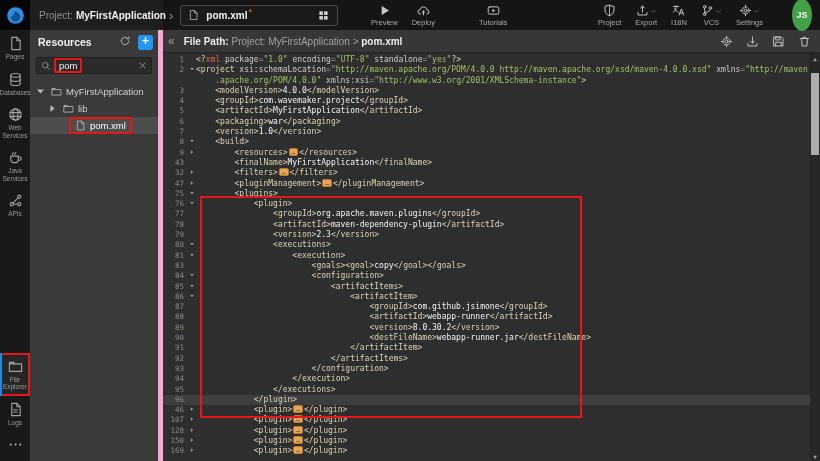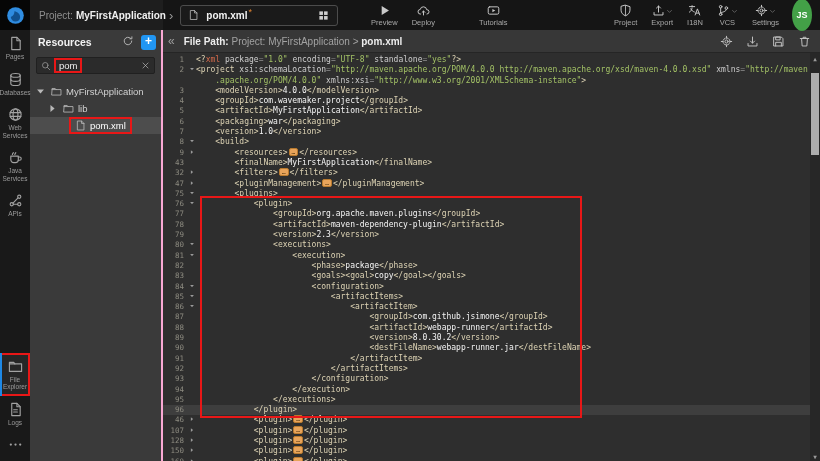--- a/index.html
+++ b/index.html
@@ -33,36 +33,36 @@
   .doc-tab .tab-grid svg{width:11px;height:11px;color:#cfcfcf;}
   .tb-actions{display:flex;align-items:center;height:30px;}
   .tb-action{display:flex;flex-direction:column;align-items:center;justify-content:center;
     height:46px;padding:2px 7px 1px;cursor:pointer;}
   .tb-action .ic-row{display:flex;align-items:flex-start;height:13px;}
   .tb-action .ic-row .icon svg{width:13px;height:13px;color:#c9c9c9;display:block;}
   .tb-action .ic-row .chev svg{width:7px;height:7px;color:#9a9a9a;margin:4px 0 0 1px;}
   .tb-label{color:#a9a9a9;font-size:7.5px;margin-top:1px;white-space:nowrap;}
   .spacer{flex:1;}
   .avatar{width:20px;height:32px;border-radius:50%;background:#43a047;color:#fff;font-size:9px;
-    font-weight:bold;display:flex;align-items:center;justify-content:center;margin:0 8px 0 6px;flex:0 0 auto;}
+    font-weight:bold;display:flex;align-items:center;justify-content:center;margin:0 8px 0 22px;flex:0 0 auto;}
 
   
   .activitybar{position:absolute;left:0;top:30px;width:30px;height:431px;background:var(--activebar);
     display:flex;flex-direction:column;z-index:20;}
   .ab-item{display:flex;flex-direction:column;align-items:center;padding:6px 0 5px;cursor:pointer;position:relative;}
   .ab-item .icon svg{width:15px;height:15px;color:#a2a2a2;display:block;}
   .ab-item .ab-label{color:#9b9b9b;font-size:6.5px;text-align:center;line-height:7.5px;margin-top:2px;}
   .ab-item.active{background:#262626;}
   .ab-item.active::before{content:"";position:absolute;left:0;top:0;bottom:0;width:2px;background:#1e88e5;}
   .ab-item.annotated{outline:2px solid var(--red);outline-offset:-2px;}
   .ab-bottom{margin-top:auto;padding-bottom:4px;display:flex;flex-direction:column;}
 
   
   .resources{position:absolute;left:30px;top:30px;width:133px;height:431px;background:var(--panel);
-    border-right:2px solid #f9a8d4;z-index:10;}
+    border-right:5px solid #f9a8d4;z-index:10;}
   .res-header{display:flex;align-items:center;height:24px;padding:0 5px 0 8px;}
   .res-title{color:#f2f2f2;font-size:10.5px;font-weight:bold;}
   .res-refresh{margin-left:auto;display:flex;cursor:pointer;}
   .res-refresh svg{width:12px;height:12px;color:#c0c0c0;}
   .res-add{width:15px;height:15px;background:#2196f3;border-radius:3px;color:#fff;font-size:12px;
     line-height:13px;text-align:center;font-weight:bold;margin-left:7px;cursor:pointer;}
   .searchbox{position:relative;margin:3px 6px 0;height:17px;background:#2b2b2b;border:1px solid #202020;
     border-radius:2px;display:flex;align-items:center;padding:0 4px;}
   .searchbox .icon svg{width:10px;height:10px;color:#9e9e9e;display:block;}
   .search-val{position:relative;color:#f0f0f0;font-size:9.5px;margin-left:5px;padding:0 3px;
@@ -603,25 +603,20 @@
         <div class="row">
           <span class="ln">81</span>
           <span class="fw">
             <span class="icon"><svg viewBox="0 0 16 16" xmlns="http://www.w3.org/2000/svg">
                 <path d="M3 5h10l-5 6z" fill="currentColor"></path>
               </svg></span>
           </span>
           <span class="cd"><span class="tx">                    </span><span class="tg">&lt;execution</span><span class="tg">&gt;</span></span>
         </div>
         <div class="row">
-          <span class="ln">82</span>
-          <span class="fw"></span>
-          <span class="cd"><span class="tx">                        </span><span class="tg">&lt;phase</span><span class="tg">&gt;</span><span class="tx">package</span><span class="tg">&lt;/phase</span><span class="tg">&gt;</span></span>
-        </div>
-        <div class="row">
           <span class="ln">83</span>
           <span class="fw"></span>
           <span class="cd"><span class="tx">                        </span><span class="tg">&lt;goals</span><span class="tg">&gt;</span><span class="tg">&lt;goal</span><span class="tg">&gt;</span><span class="tx">copy</span><span class="tg">&lt;/goal</span><span class="tg">&gt;</span><span class="tg">&lt;/goals</span><span class="tg">&gt;</span></span>
         </div>
         <div class="row">
           <span class="ln">84</span>
           <span class="fw">
             <span class="icon"><svg viewBox="0 0 16 16" xmlns="http://www.w3.org/2000/svg">
                 <path d="M3 5h10l-5 6z" fill="currentColor"></path>
               </svg></span>

